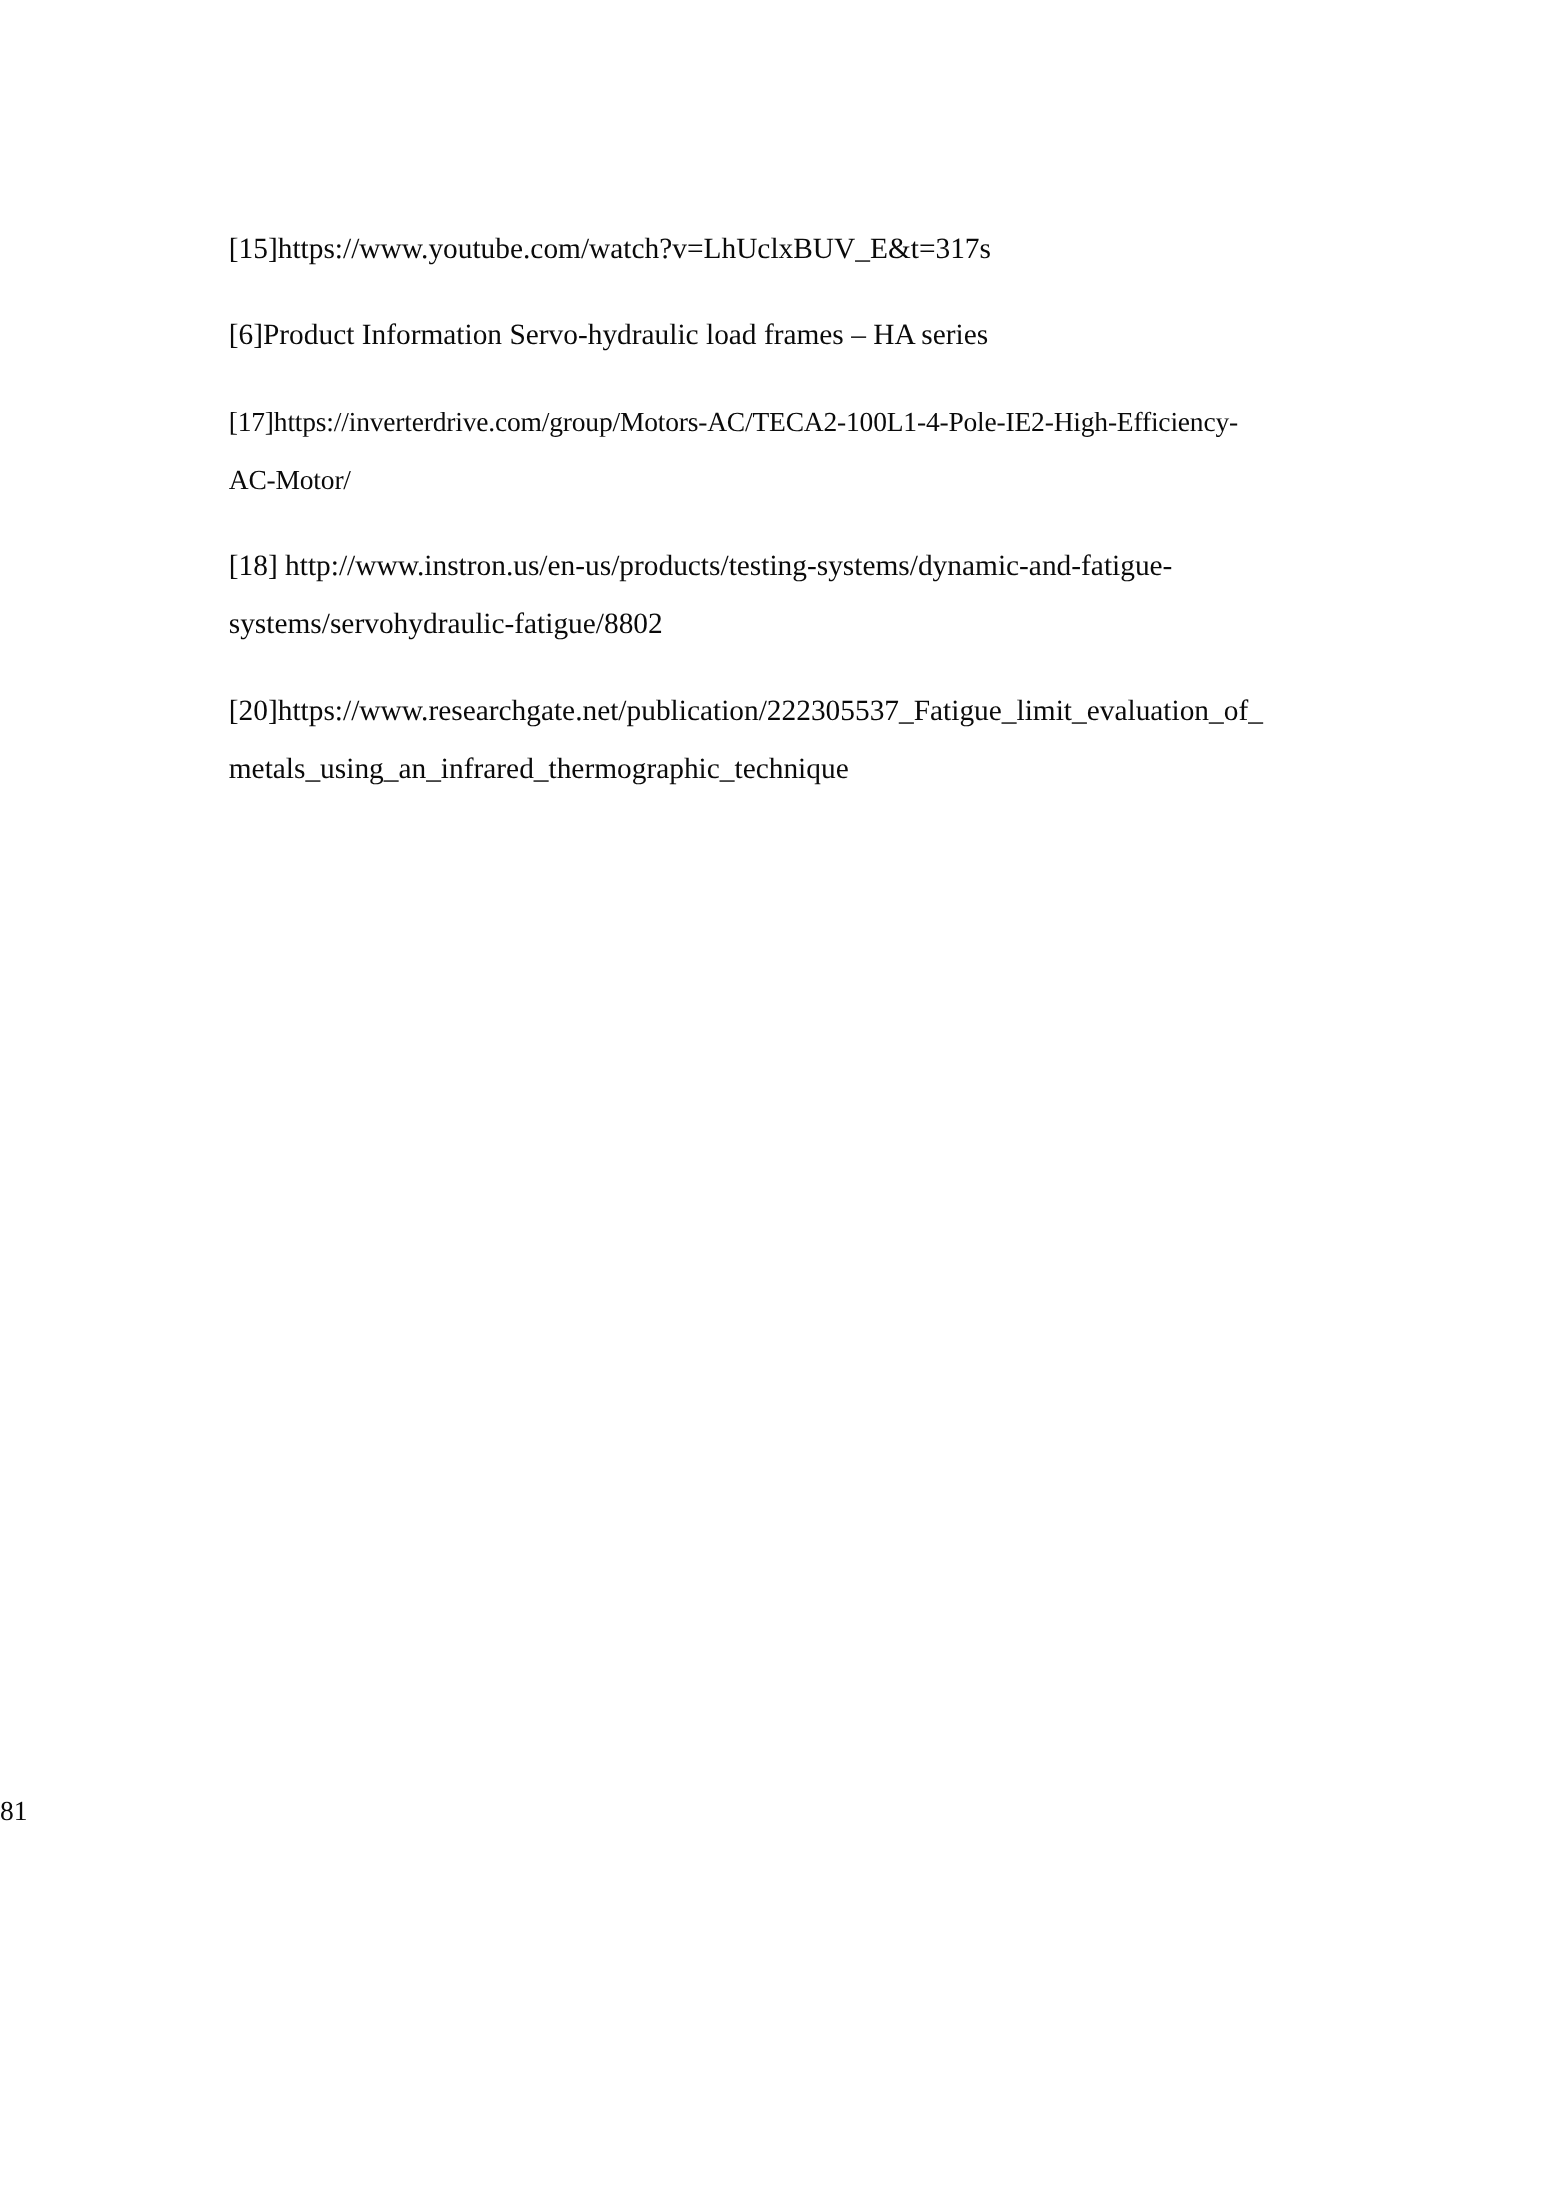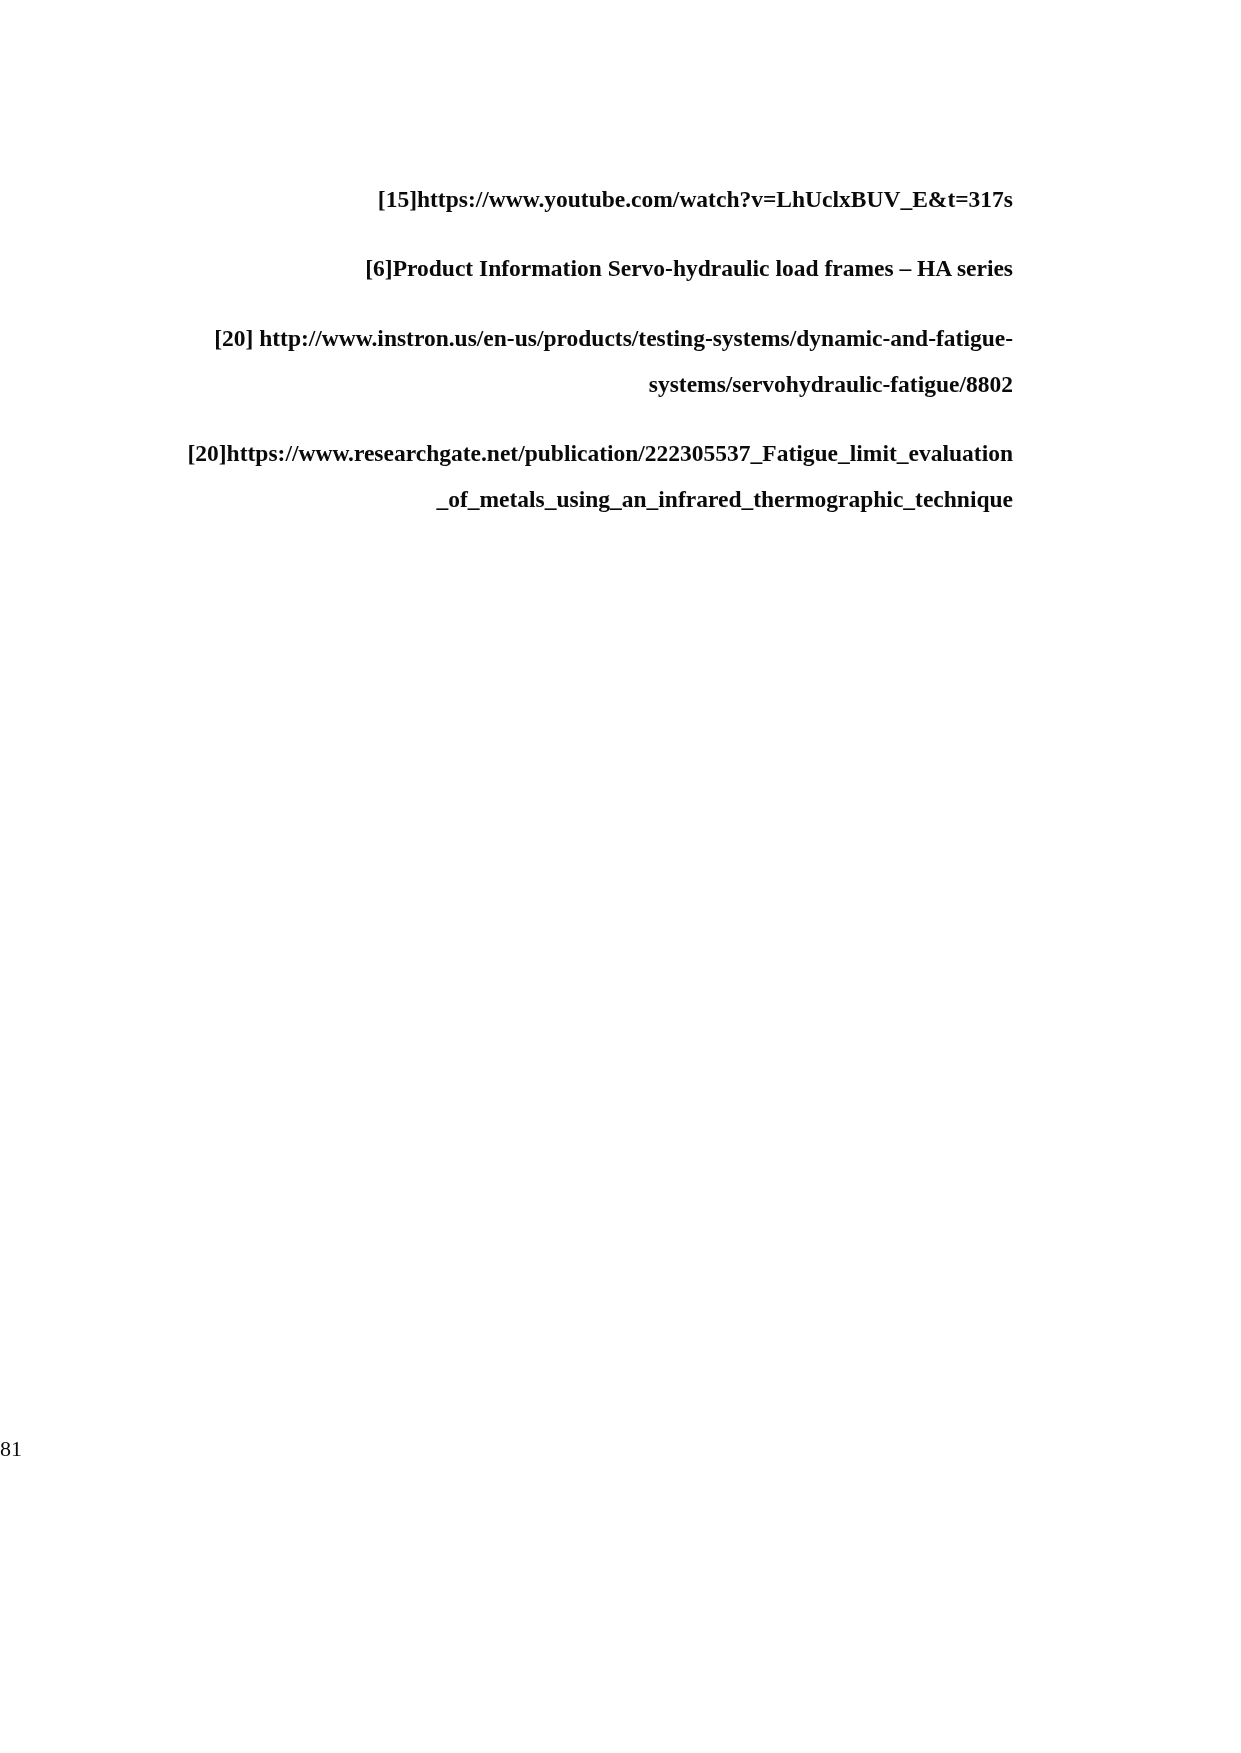--- a/index.html
+++ b/index.html
@@ -24,23 +24,22 @@
   }
   .refs {
     position: absolute;
     left: 183px;
     top: 152px;
     width: 830px;
   }
   .ref-entry {
     font-size: 23.5px;
     line-height: 46px;
-    text-align: right;
+    text-align: left;
     word-break: break-word;
-    font-weight: bold;
   }
   
   .ref-entry.condensed {
     font-size: 22px;
     letter-spacing: -0.15px;
   }
   .page-number {
     position: absolute;
     left: 0;
     top: 1436px;
@@ -51,19 +50,20 @@
   }
 </style>
 </head>
 <body>
 
 <div class="page">
 
   <div class="refs">
     <p class="ref-entry">[15]https://www.youtube.com/watch?v=LhUclxBUV_E&amp;t=317s</p>
     <p class="ref-entry">[6]Product Information Servo-hydraulic load frames – HA series</p>
-    <p class="ref-entry">[20] http://www.instron.us/en-us/products/testing-systems/dynamic-and-fatigue-systems/servohydraulic-fatigue/8802</p>
+    <p class="ref-entry condensed">[17]https://inverterdrive.com/group/Motors-AC/TECA2-100L1-4-Pole-IE2-High-Efficiency-AC-Motor/</p>
+    <p class="ref-entry">[18] http://www.instron.us/en-us/products/testing-systems/dynamic-and-fatigue-systems/servohydraulic-fatigue/8802</p>
     <p class="ref-entry">[20]https://www.researchgate.net/publication/222305537_Fatigue_limit_evaluation_of_metals_using_an_infrared_thermographic_technique</p>
   </div>
 
   <div class="page-number">81</div>
 
 </div>
 
 </body></html>

